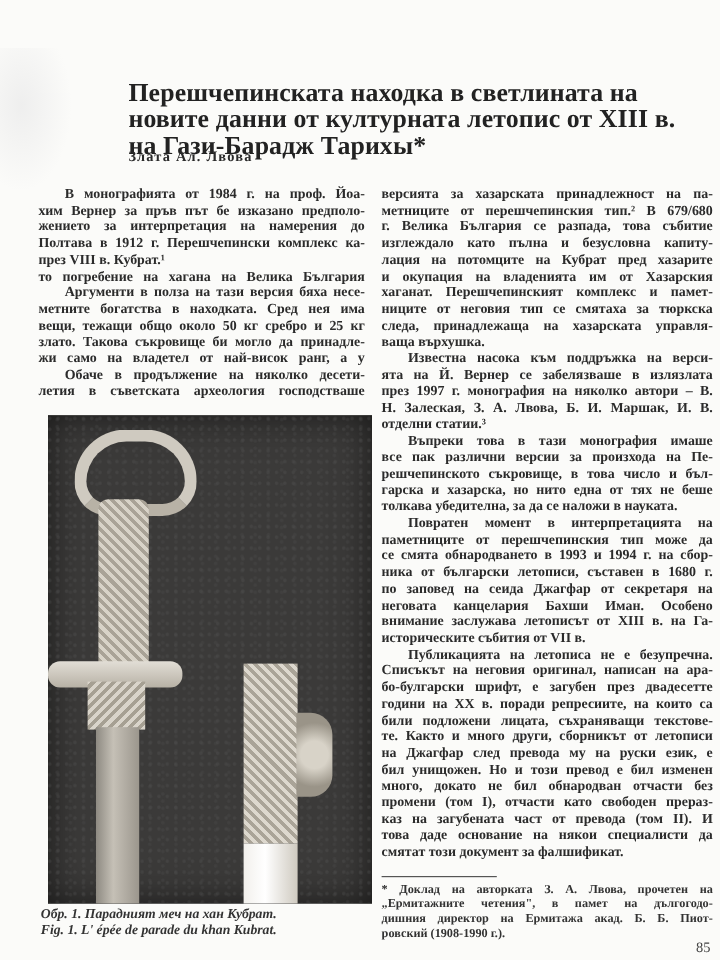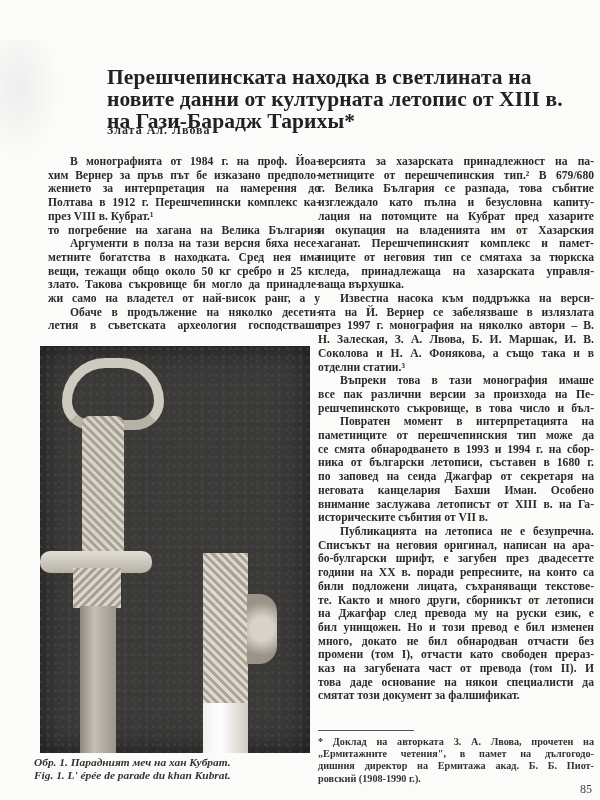--- a/index.html
+++ b/index.html
@@ -23,21 +23,21 @@
       position: absolute; left: 107px; top: 123px;
       font-size: 12px; font-weight: bold; letter-spacing: 1px; color: #2a2a2a;
     }
     .col {
       position: absolute; font-size: 11.6px; line-height: 13.7px;
       font-weight: bold; color: #2b2b2b; text-align: justify;
     }
     .col .ln { display: block; white-space: nowrap; text-align-last: justify; }
     .col .ln.last { text-align-last: left; }
     .col .ln.ind { padding-left: 22px; }
-    .col-left { left: 48px; top: 155px; width: 272px; }
+    .col-left { left: 32px; top: 155px; width: 272px; }
     .col-right { left: 318px; top: 155px; width: 276px; }
     .photo {
       position: absolute; left: 40px; top: 346px; width: 270px; height: 407px;
       background: #3b3a39; overflow: hidden;
       box-shadow: inset 0 0 30px rgba(0,0,0,0.6);
     }
     .photo .grain {
       position: absolute; inset: 0;
       background:
         radial-gradient(circle at 20% 30%, rgba(90,90,90,0.5) 0 1px, transparent 2px),
@@ -153,25 +153,26 @@
   <span class="ln">лация на потомците на Кубрат пред хазарите</span>
   <span class="ln">и окупация на владенията им от Хазарския</span>
   <span class="ln">хаганат. Перешчепинският комплекс и памет-</span>
   <span class="ln">ниците от неговия тип се смятаха за тюркска</span>
   <span class="ln">следа, принадлежаща на хазарската управля-</span>
   <span class="ln last">ваща върхушка.</span>
   <span class="ln ind">Известна насока към поддръжка на верси-</span>
   <span class="ln">ята на Й. Вернер се забелязваше в излязлата</span>
   <span class="ln">през 1997 г. монография на няколко автори – В.</span>
   <span class="ln">Н. Залеская, З. А. Лвова, Б. И. Маршак, И. В.</span>
-  <span class="ln">Соколова и Н. А. Фонякова, а също така и в</span>
   <span class="ln last">отделни статии.³</span>
   <span class="ln ind">Въпреки това в тази монография имаше</span>
   <span class="ln">все пак различни версии за произхода на Пе-</span>
   <span class="ln">решчепинското съкровище, в това число и бъл-</span>
+  <span class="ln">гарска и хазарска, но нито една от тях не беше</span>
+  <span class="ln last">толкава убедителна, за да се наложи в науката.</span>
   <span class="ln ind">Повратен момент в интерпретацията на</span>
   <span class="ln">паметниците от перешчепинския тип може да</span>
   <span class="ln">се смята обнародването в 1993 и 1994 г. на сбор-</span>
   <span class="ln">ника от български летописи, съставен в 1680 г.</span>
   <span class="ln">по заповед на сеида Джагфар от секретаря на</span>
   <span class="ln">неговата канцелария Бахши Иман. Особено</span>
   <span class="ln">внимание заслужава летописът от XIII в. на Га-</span>
   <span class="ln last">историческите събития от VII в.</span>
   <span class="ln ind">Публикацията на летописа не е безупречна.</span>
   <span class="ln">Списъкът на неговия оригинал, написан на ара-</span>

